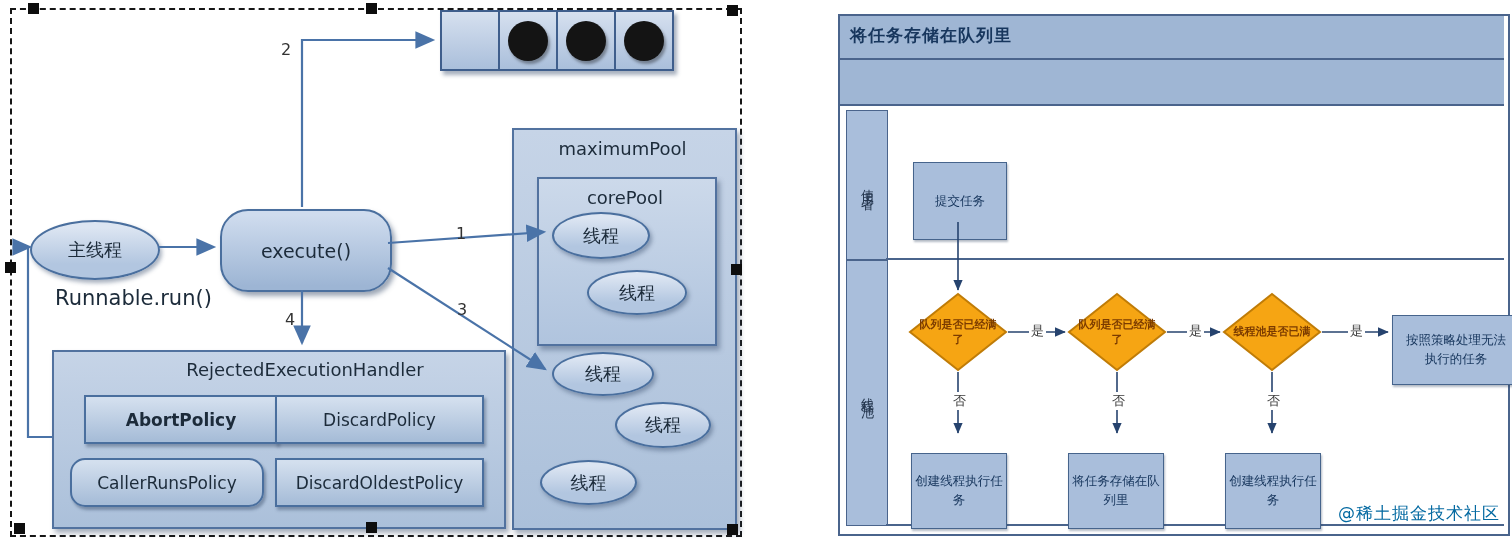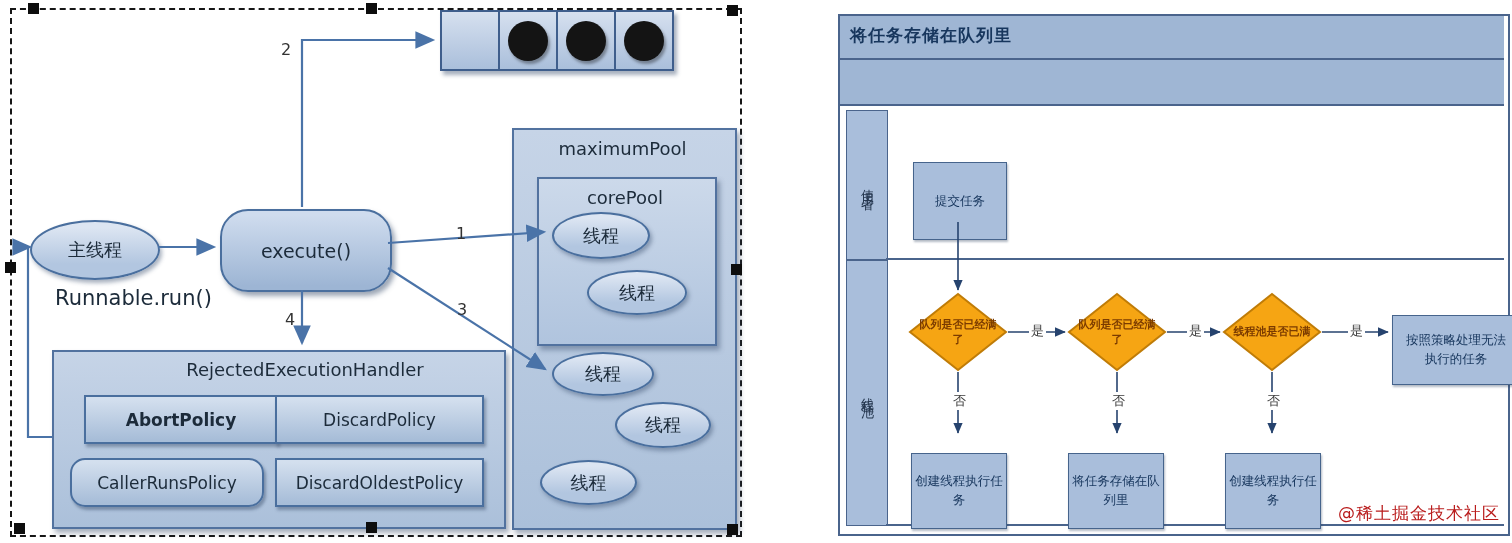--- a/index.html
+++ b/index.html
@@ -39,21 +39,21 @@
   .lanebox{left:6px;width:40px;background:#a9bedb;border:1px solid #4a648c;
     display:flex;align-items:center;justify-content:center;z-index:2;}
   .vtext{writing-mode:vertical-rl;text-orientation:upright;letter-spacing:4px;font-size:13px;color:#24364e;}
   .laneline{background:#4a648c;z-index:2;}
   .rbox{border:1.5px solid #46648c;background:#a9bedb;display:flex;align-items:center;justify-content:center;
     text-align:center;font-size:12.5px;color:#17365d;line-height:1.5;z-index:3;
     box-shadow:1px 2px 2px rgba(40,60,90,.35);margin-top:16px;}
   .dtext{z-index:10;text-align:center;font-size:11px;color:#7b3b00;line-height:1.4;
     display:flex;align-items:center;justify-content:center;font-weight:bold;}
   .yn{z-index:10;font-size:13px;color:#3a3a3a;background:#fff;padding:0 2px;}
-  .wmark{font-size:17px;color:#b91c1c;z-index:11;letter-spacing:1px;}
+  .wmark{font-size:17px;color:#0369a1;z-index:11;letter-spacing:1px;}
   svg{position:absolute;left:0;top:0;pointer-events:none;}
 </style>
 </head>
 <body>
 
 <div class="abs sel-rect"></div>
 <div class="abs handle" style="left:28px;top:3px;"></div>
 <div class="abs handle" style="left:366px;top:3px;"></div>
 <div class="abs handle" style="left:727px;top:5px;"></div>
 <div class="abs handle" style="left:5px;top:262px;"></div>

